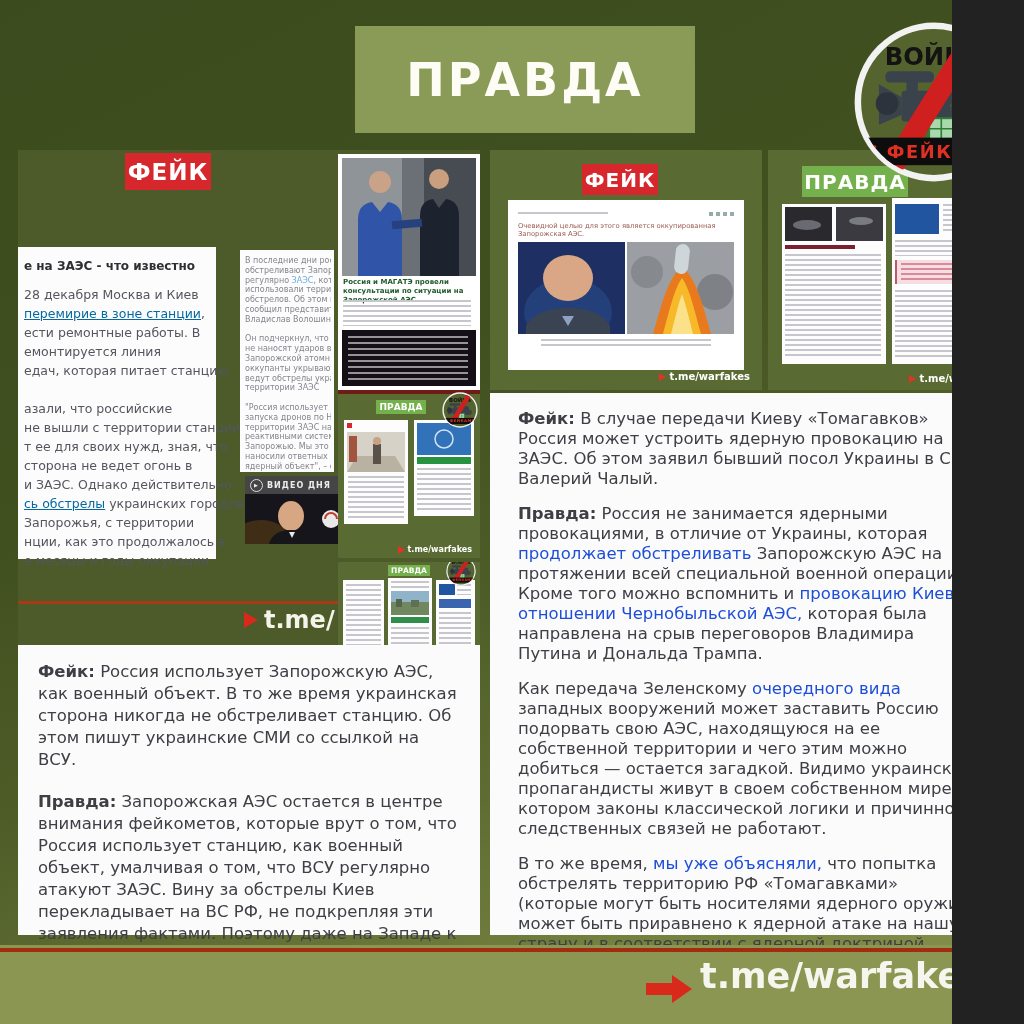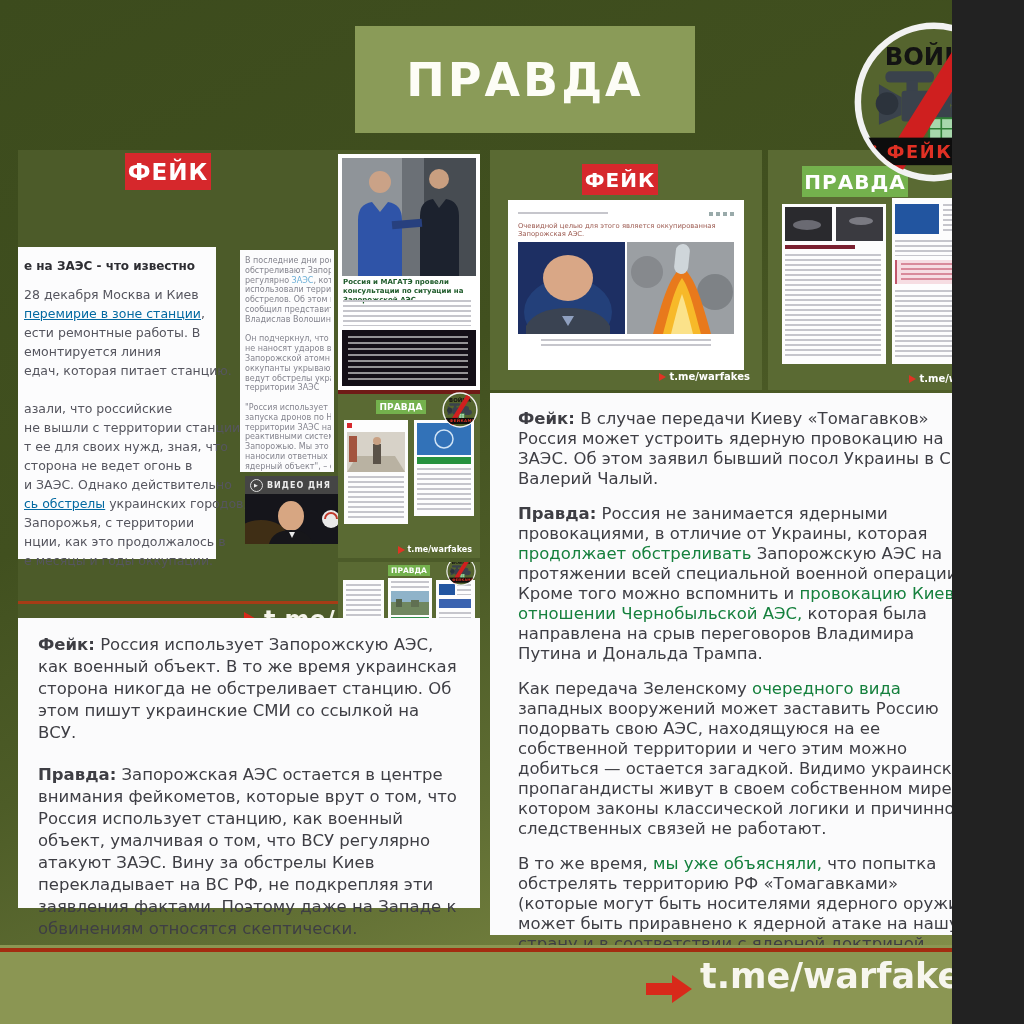--- a/index.html
+++ b/index.html
@@ -58,26 +58,26 @@
   
   #card-h{left:490px;top:150px;width:272px;height:240px;}
   #card-i{left:768px;top:150px;width:242px;height:240px;}
   #h-article{position:absolute;left:18px;top:50px;width:236px;height:170px;background:#fff;padding:8px 10px;box-sizing:border-box;}
   #h-article .hl{font-size:10.5px;font-weight:bold;line-height:1.3;color:#15161a;}
   #h-article .sub{font-size:6.8px;color:#9c5a50;margin-top:5px;}
   .card-foot{position:absolute;display:flex;align-items:center;}
   .card-foot .mini-handle{font-size:10px;}
   
   .wbody{background:#fbfbfc;z-index:5;box-sizing:border-box;color:#3e3e44;}
-  #body-g{left:18px;top:618px;width:462px;height:290px;padding:16px 20px;font-size:16.5px;line-height:22px;}
+  #body-g{left:18px;top:645px;width:462px;height:290px;padding:16px 20px;font-size:16.5px;line-height:22px;}
   #body-j{left:490px;top:393px;width:520px;height:542px;padding:16px 28px;font-size:16.5px;line-height:20px;}
   .rp{margin:0 0 15px 0;}
   #body-g .rp{margin-bottom:20px;}
   .sb{font-weight:bold;}
-  .sl{color:#15803d;}
+  .sl{color:#1d4ed8;}
   
   #bottom-strip{left:0;top:945px;width:1024px;height:79px;background:#8b9653;z-index:6;}
   #bottom-line{position:absolute;left:0;top:3px;width:1006px;height:4px;background:#a32c10;}
   #big-arrow{position:absolute;left:646px;top:975px;z-index:7;display:flex;align-items:center;}
   #big-arrow .shaft{display:block;width:26px;height:12px;background:#d8291a;}
   #big-arrow .head{display:block;width:0;height:0;border-top:14px solid transparent;border-bottom:14px solid transparent;border-left:20px solid #d8291a;}
   #footer-handle{position:absolute;left:700px;top:956px;font-size:35px;font-weight:bold;color:#f7f6ee;z-index:7;}
 </style>
 </head>
 <body>

